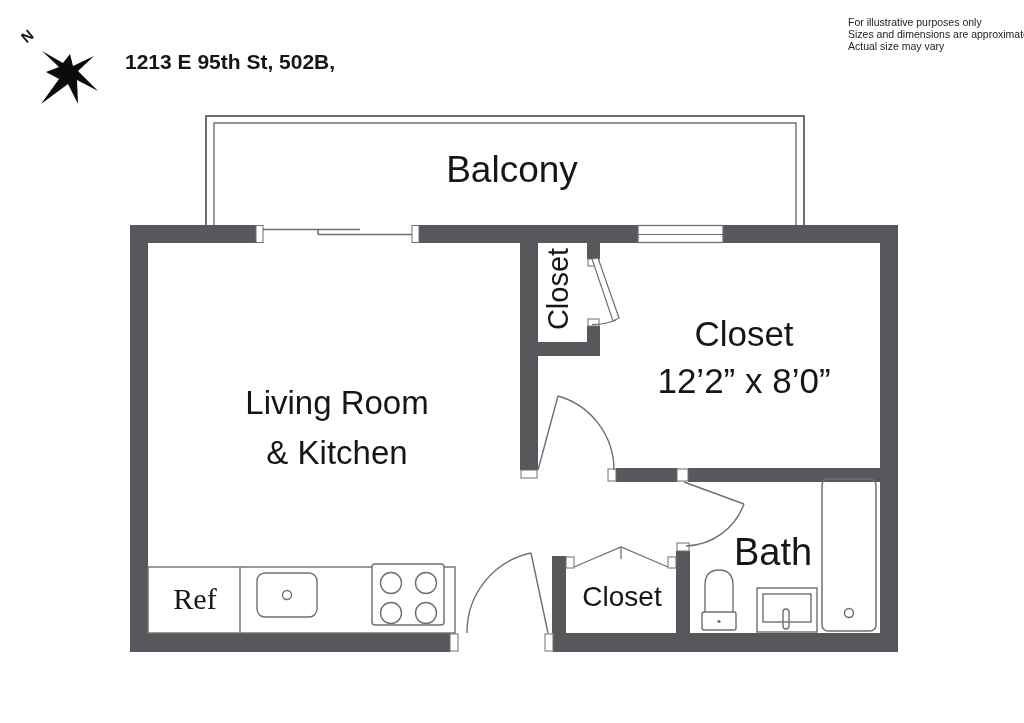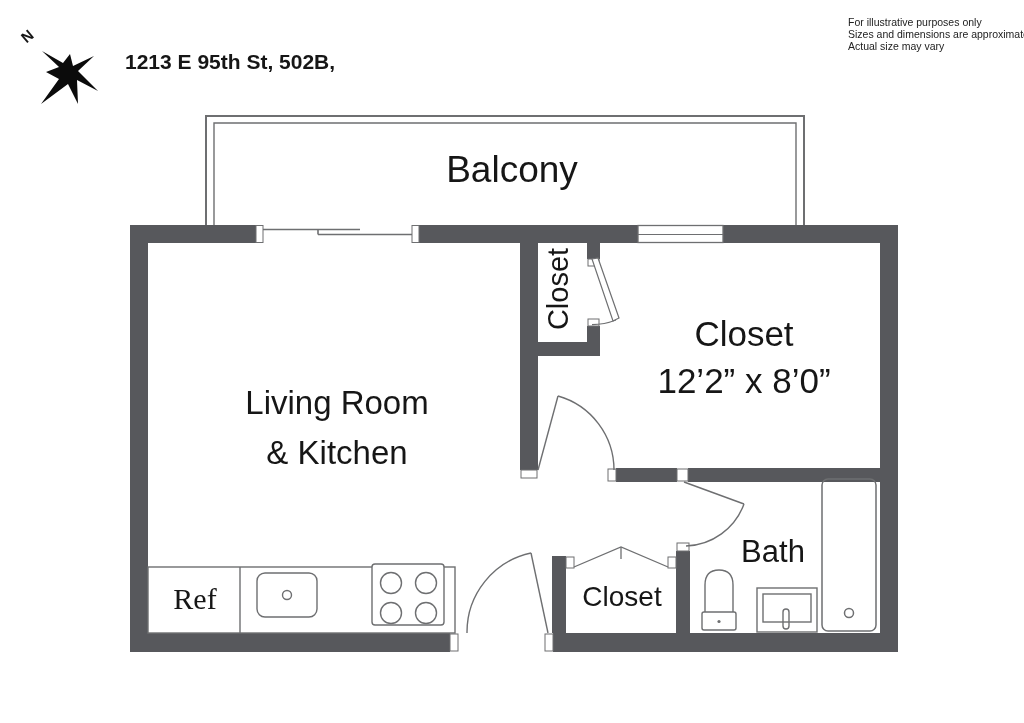--- a/index.html
+++ b/index.html
@@ -8,21 +8,21 @@
   #plan-svg{position:absolute;left:0;top:0;z-index:1;}
   .lbl{position:absolute;z-index:2;white-space:nowrap;}
   .center{transform:translate(-50%,-50%);text-align:center;}
   .addr{left:125px;top:50px;font-size:21px;font-weight:bold;line-height:23px;}
   .disc{left:848px;top:16px;font-size:10.5px;line-height:12px;color:#222;}
   .balcony-lbl{left:512px;top:170px;font-size:37px;}
   .living-lbl{left:337px;top:428px;font-size:33px;line-height:50px;text-align:center;}
   .bedroom-lbl{left:744px;top:357px;font-size:35px;line-height:47px;}
   .closet-top-lbl{left:558px;top:289px;font-size:29px;transform:translate(-50%,-50%) rotate(-90deg);}
   .closet-bottom-lbl{left:622px;top:597px;font-size:28px;}
-  .bath-lbl{left:773px;top:552px;font-size:31px;}
+  .bath-lbl{left:773px;top:552px;font-size:38px;}
   .ref-lbl{left:195px;top:599px;font-size:30px;font-family:Liberation Serif, serif;}
   .compass-n{left:27px;top:36px;font-size:15px;font-weight:bold;transform:translate(-50%,-50%) rotate(-40deg);}
 </style>
 </head>
 <body>
 
 <div id="stage">
 
   <svg id="plan-svg" width="1024" height="723" viewBox="0 0 1024 723">
 

